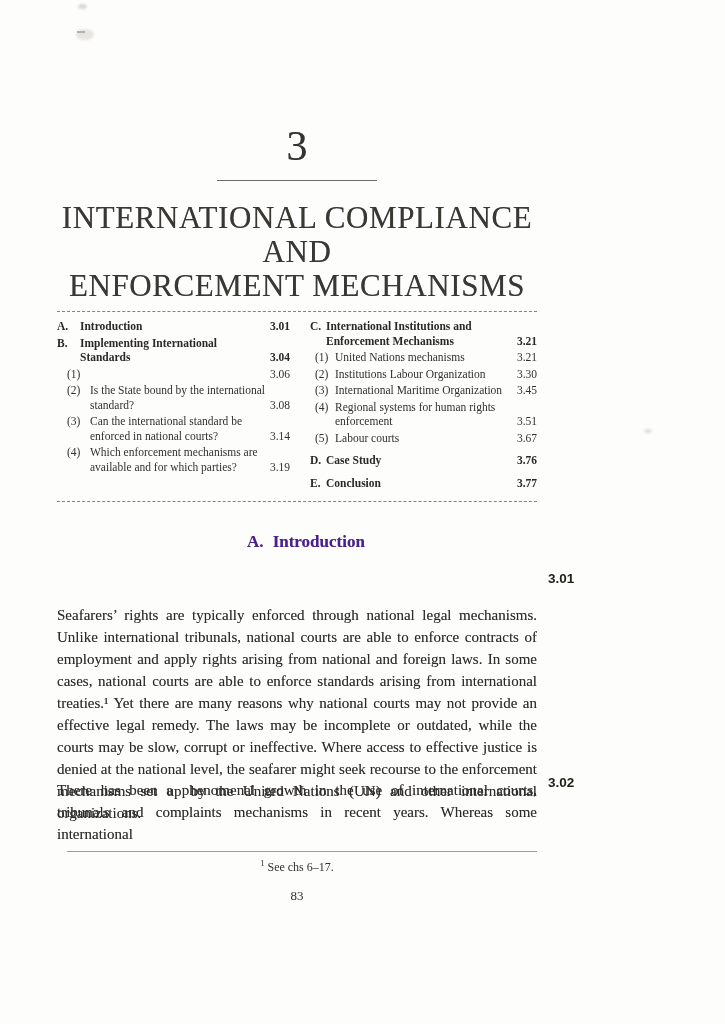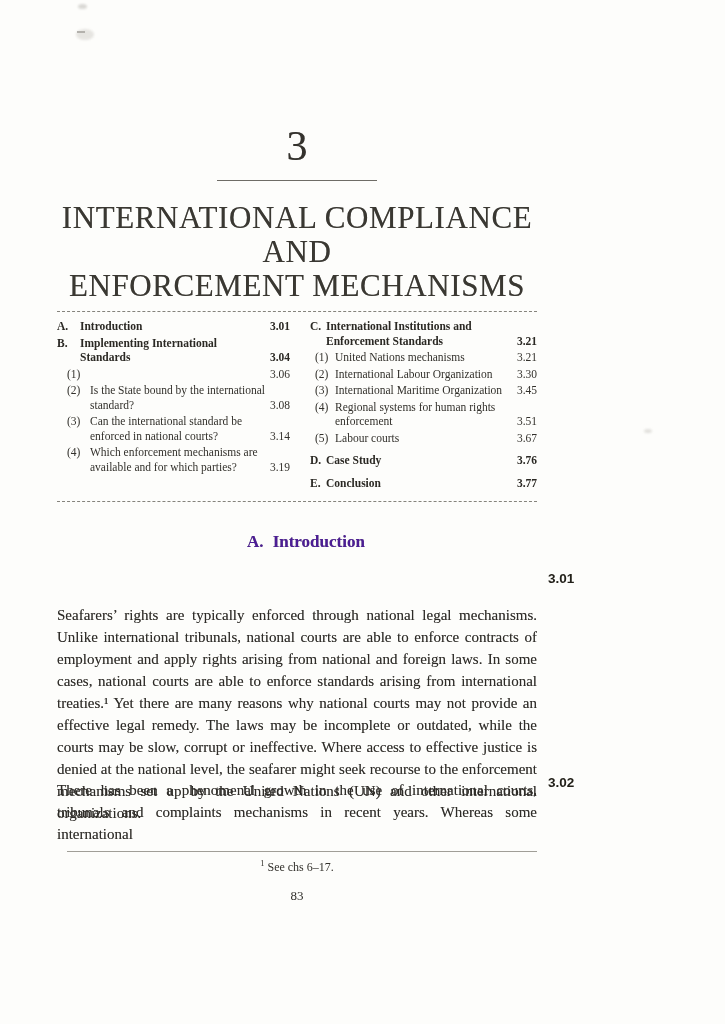--- a/index.html
+++ b/index.html
@@ -154,31 +154,31 @@
           <span class="toc-marker">(4)</span>
           <span class="toc-label">Which enforcement mechanisms are
 available and for which parties?</span>
           <span class="toc-num">3.19</span>
         </div>
       </div>
       <div class="toc-col-right">
         <div class="toc-entry bold">
           <span class="toc-marker">C.</span>
           <span class="toc-label">International Institutions and
-Enforcement Standards</span>
+Enforcement Mechanisms</span>
           <span class="toc-num">3.21</span>
         </div>
         <div class="toc-entry sub">
           <span class="toc-marker">(1)</span>
           <span class="toc-label">United Nations mechanisms</span>
           <span class="toc-num">3.21</span>
         </div>
         <div class="toc-entry sub">
           <span class="toc-marker">(2)</span>
-          <span class="toc-label">International Labour Organization</span>
+          <span class="toc-label">Institutions Labour Organization</span>
           <span class="toc-num">3.30</span>
         </div>
         <div class="toc-entry sub">
           <span class="toc-marker">(3)</span>
           <span class="toc-label">International Maritime Organization</span>
           <span class="toc-num">3.45</span>
         </div>
         <div class="toc-entry sub">
           <span class="toc-marker">(4)</span>
           <span class="toc-label">Regional systems for human rights

